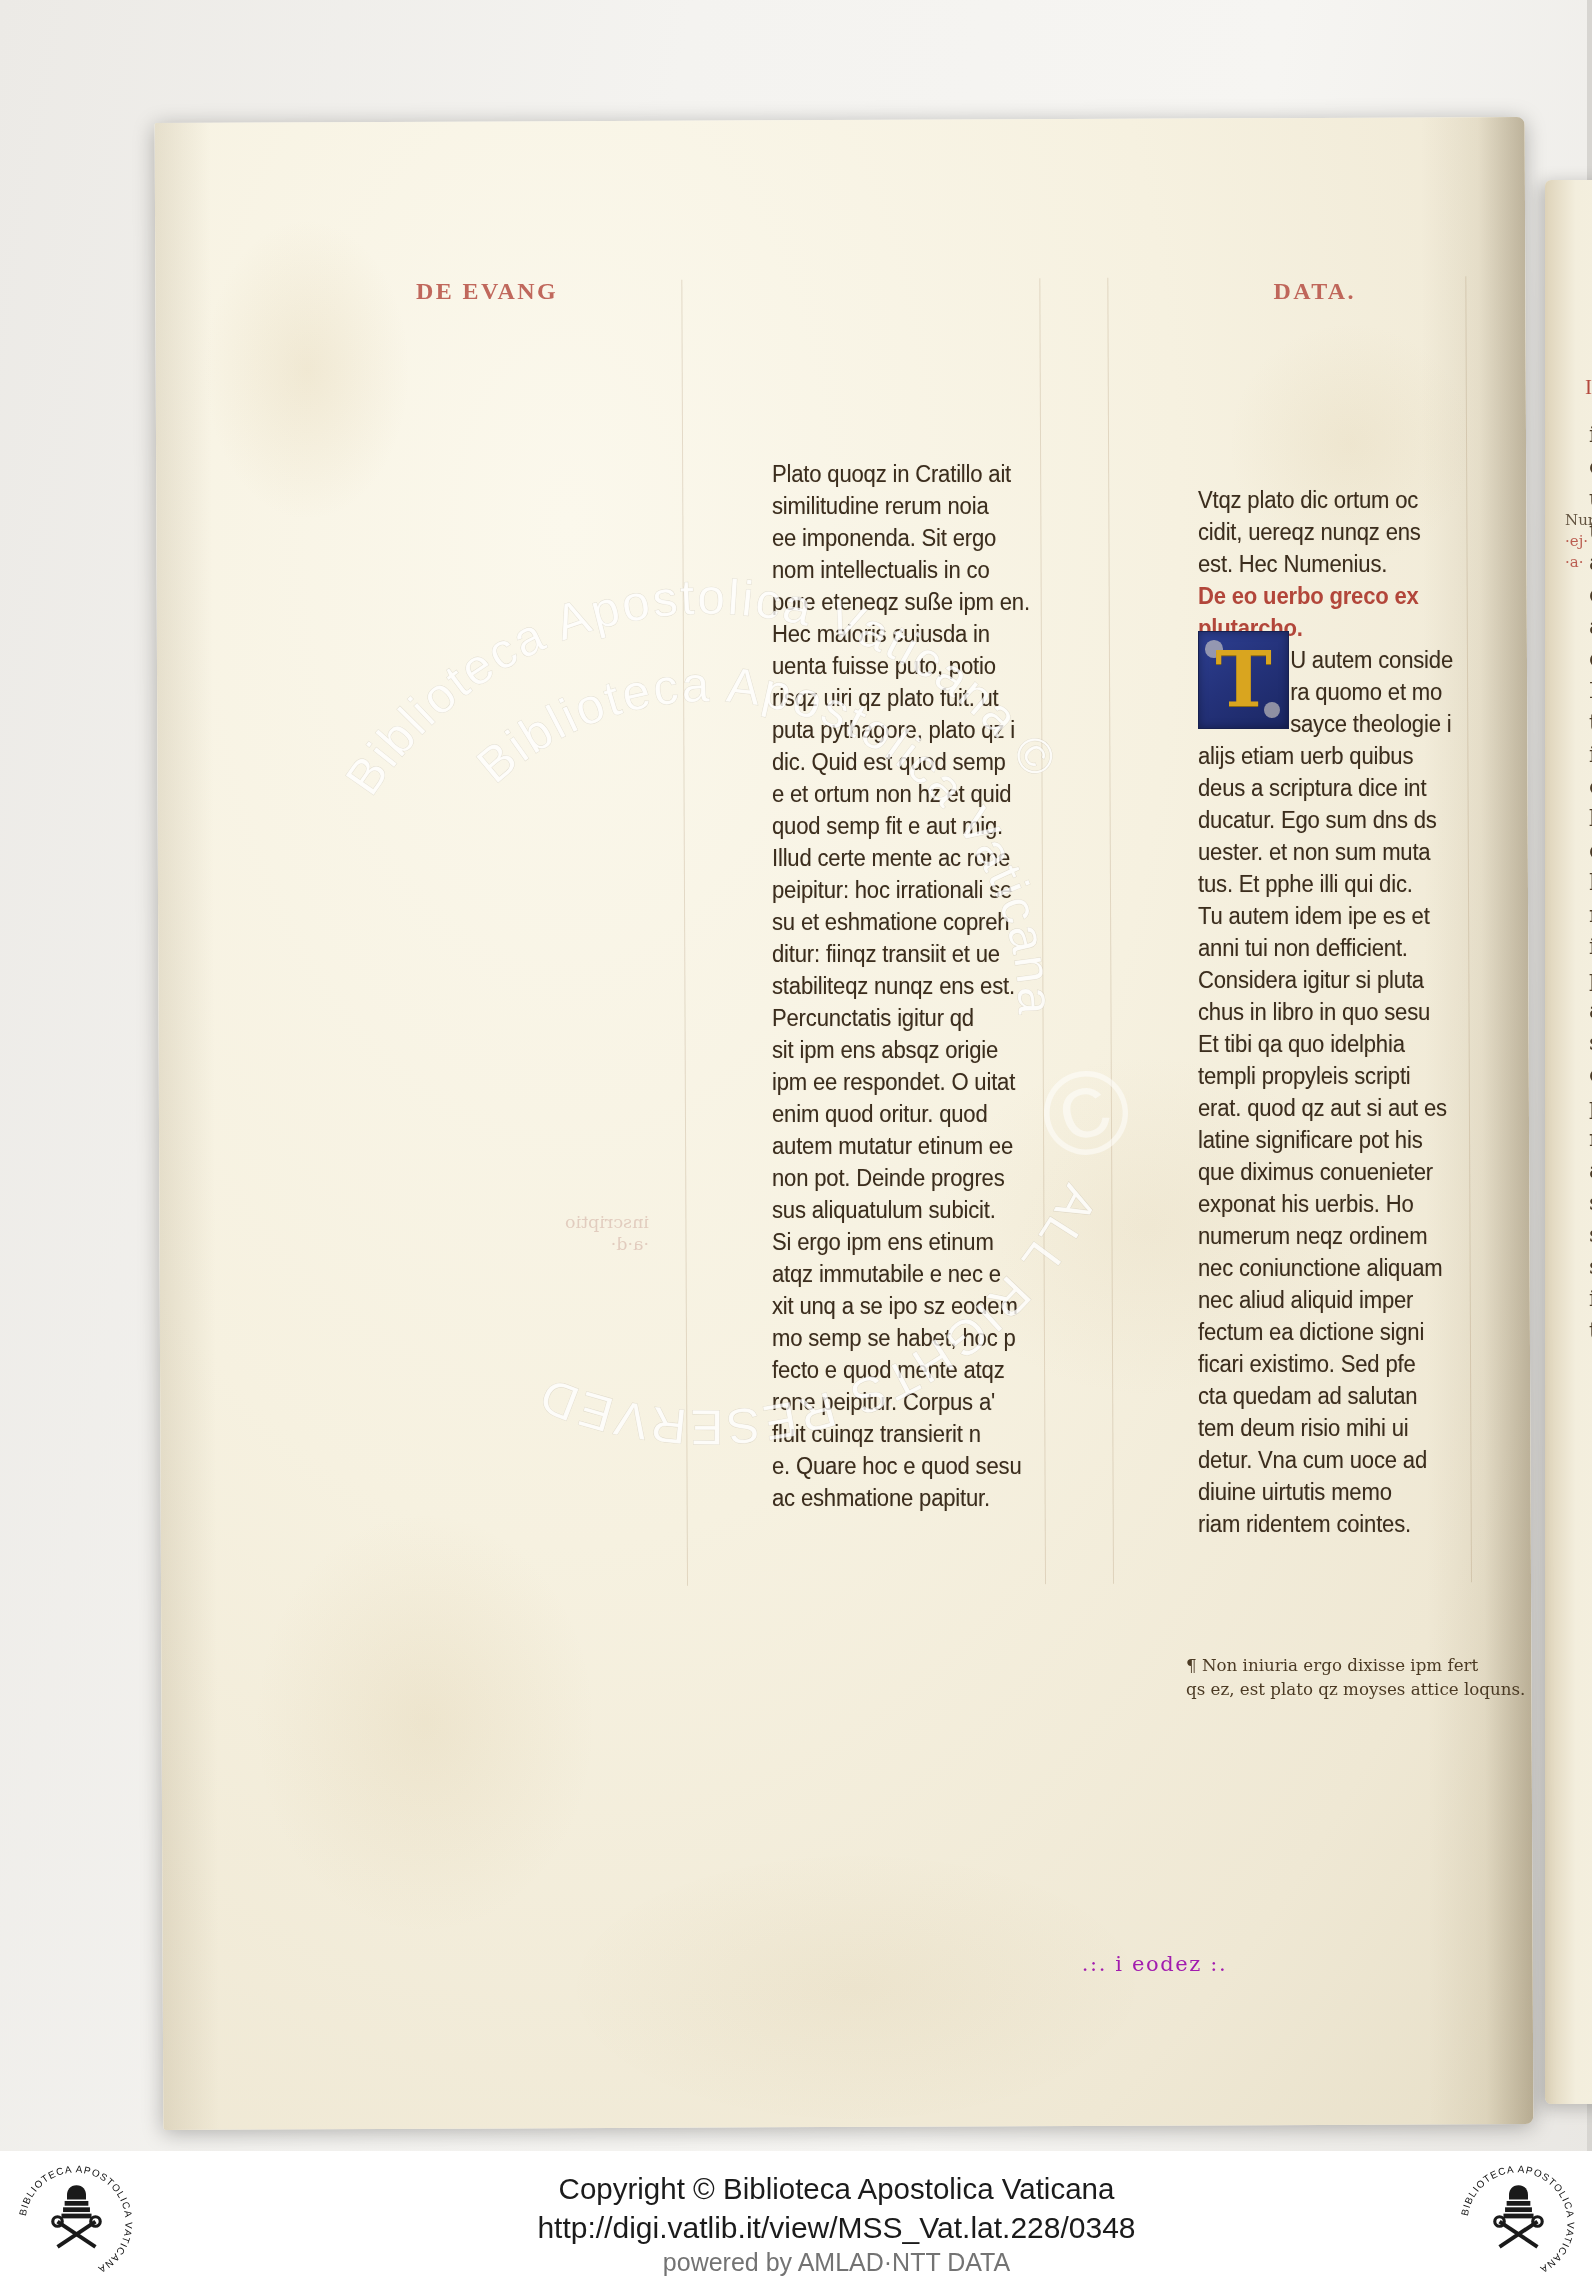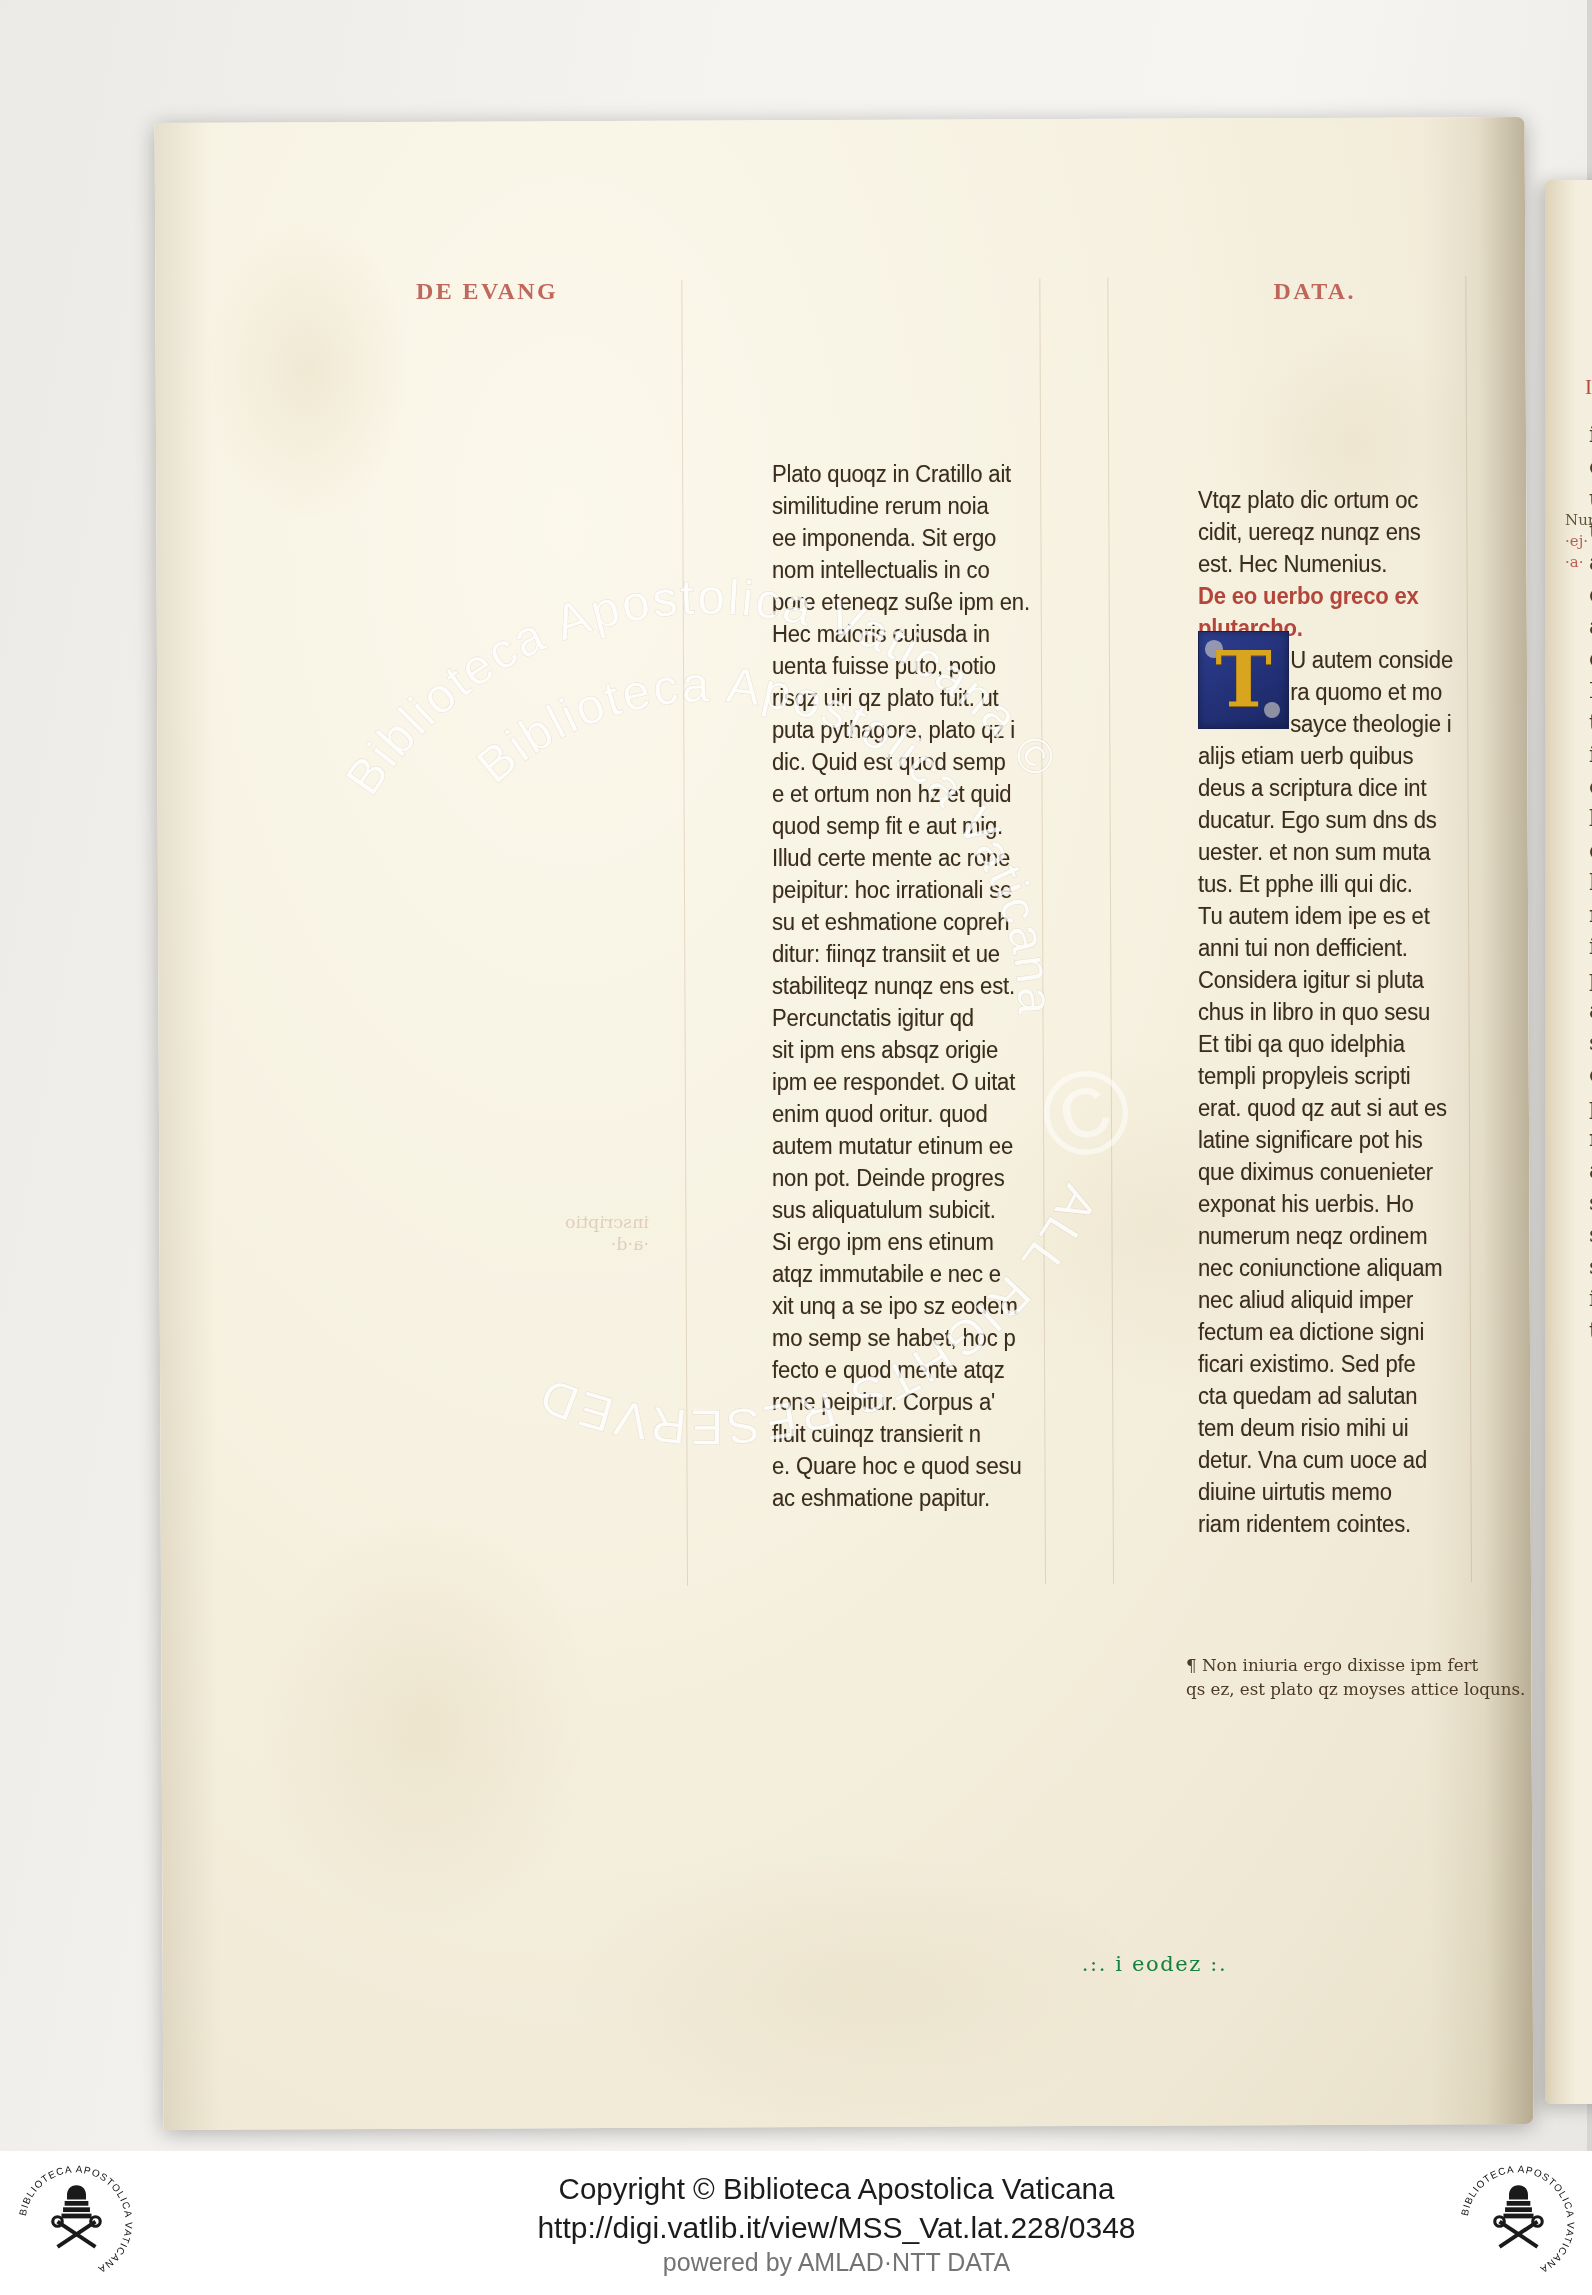--- a/index.html
+++ b/index.html
@@ -234,21 +234,21 @@
 
   
   #catchword {
     position: absolute;
     left: 908px;
     top: 1856px;
     width: 255px;
     text-align: center;
     font-family: "DejaVu Serif", serif;
     font-size: 21px;
-    color: #15803d;
+    color: #a21caf;
     letter-spacing: 1.6px;
   }
 
   
   .showthrough {
     position: absolute;
     font-family: "DejaVu Serif", serif;
     color: rgba(150,70,60,0.22);
     font-size: 17.5px;
     line-height: 22px;

